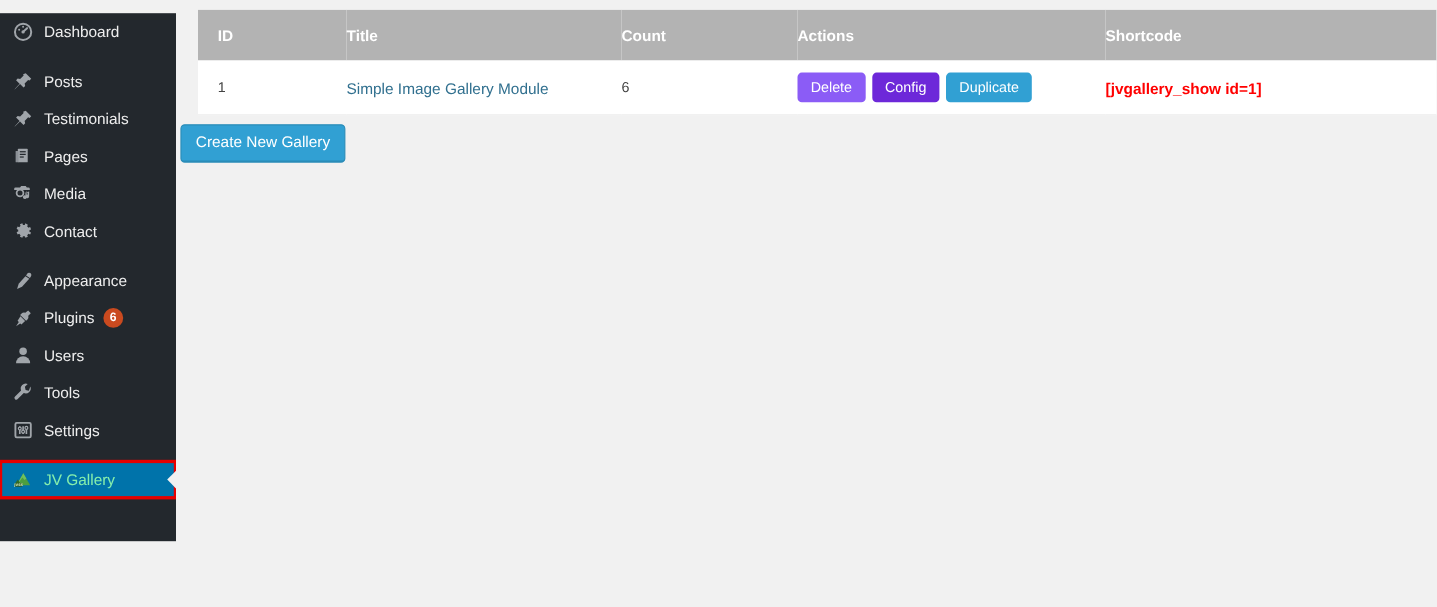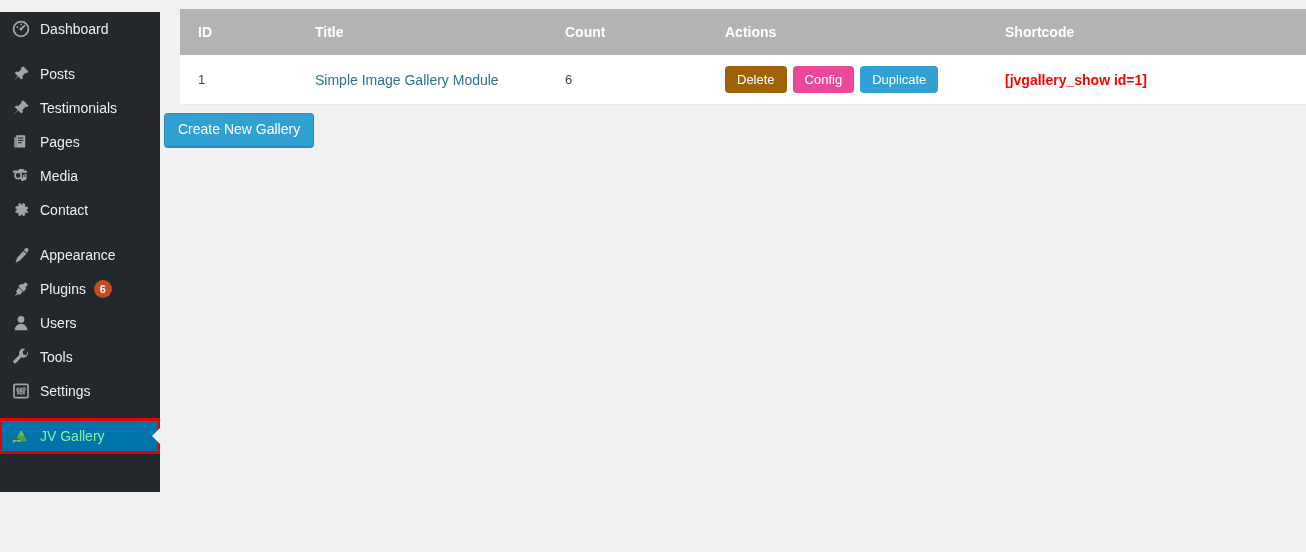--- a/index.html
+++ b/index.html
@@ -160,22 +160,22 @@
     border: none;
     border-radius: 4px;
     color: #fff;
     font-size: 13px;
     font-family: "Liberation Sans", sans-serif;
     padding: 7px 12px;
     line-height: 1;
     cursor: pointer;
     vertical-align: middle;
   }
-  .btn-delete   { background: #a16207; }
-  .btn-config   { background: #ec4899; }
+  .btn-delete   { background: #8b5cf6; }
+  .btn-config   { background: #6d28d9; }
   .btn-duplicate{ background: #31a0d3; }
   .btn + .btn { margin-left: 6px; }
 
   .create-btn {
     position: absolute;
     top: 113px; left: 4px;
     background: #31a0d3;
     border: 1px solid #2a8cb8;
     border-bottom-width: 2px;
     border-radius: 4px;

